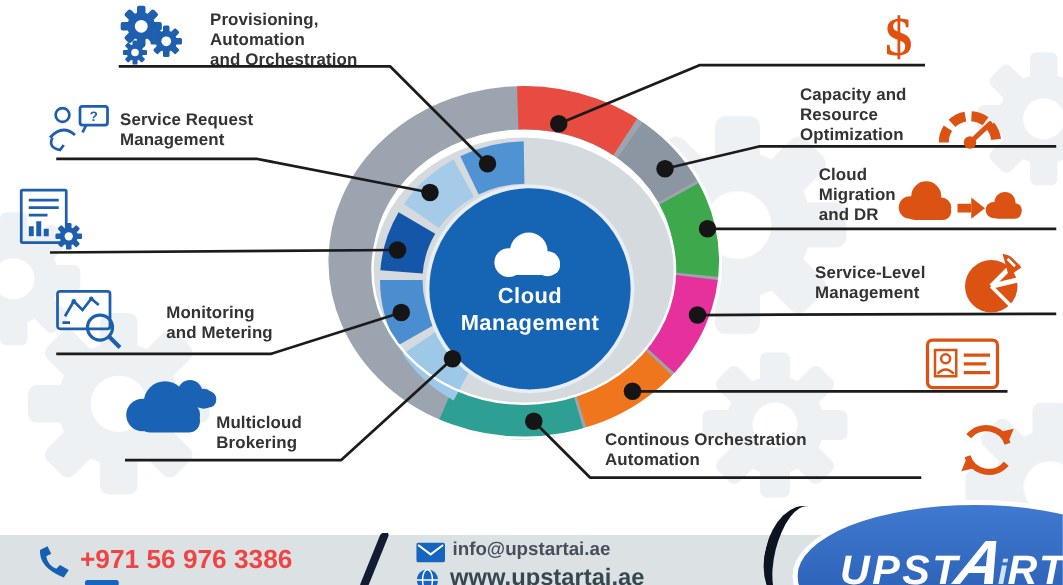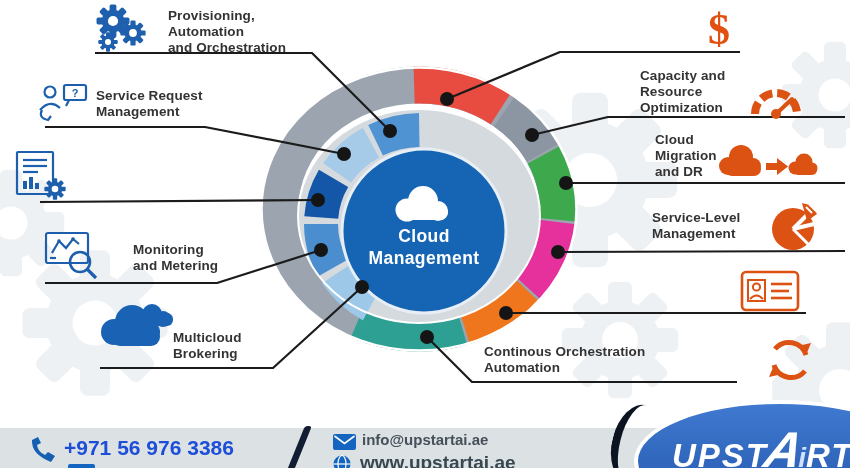--- a/index.html
+++ b/index.html
@@ -7,21 +7,21 @@
          font-family:"Liberation Sans",sans-serif;}
   svg{display:block;}
   #diagram-svg{position:absolute;left:0;top:0;}
   .lbl{position:absolute;font-weight:700;font-size:13.5px;line-height:1.18;color:#333;
        white-space:pre-line;letter-spacing:.1px;}
   .ic{position:absolute;}
   .center-text{position:absolute;left:344px;top:226px;width:160px;text-align:center;
        color:#fff;font-weight:700;font-size:17.5px;line-height:1.25;letter-spacing:.4px;
        white-space:pre-line;}
   .footer-band{position:absolute;left:0;top:428px;width:850px;height:40px;background:#dce1e4;}
-  .phone-text{position:absolute;left:64px;top:436px;font-size:21px;font-weight:700;color:#1d4ed8;}
+  .phone-text{position:absolute;left:64px;top:436px;font-size:21px;font-weight:700;color:#ef4444;}
   .phone-bar{position:absolute;left:68px;top:464px;width:27px;height:5px;background:#1565c0;border-radius:2px;}
   .slash{position:absolute;left:296px;top:426px;width:7px;height:44px;background:#121d34;
          transform:skewX(-22deg);border-radius:3px;}
   .email-text{position:absolute;left:362px;top:431px;font-size:15px;font-weight:700;color:#46505a;}
   .www-text{position:absolute;left:360px;top:452px;font-size:19px;font-weight:700;color:#37474f;}
   .dollar{position:absolute;left:708px;top:4px;font-size:44px;font-weight:800;color:#e2500f;
           font-family:"Liberation Serif",serif;}
   .logo-crescent{position:absolute;left:612px;top:404px;width:42px;height:80px;
           border-left:8px solid #0c1422;border-radius:50%;transform:rotate(14deg);}
   .logo-ellipse{position:absolute;left:634px;top:400px;width:292px;height:122px;

